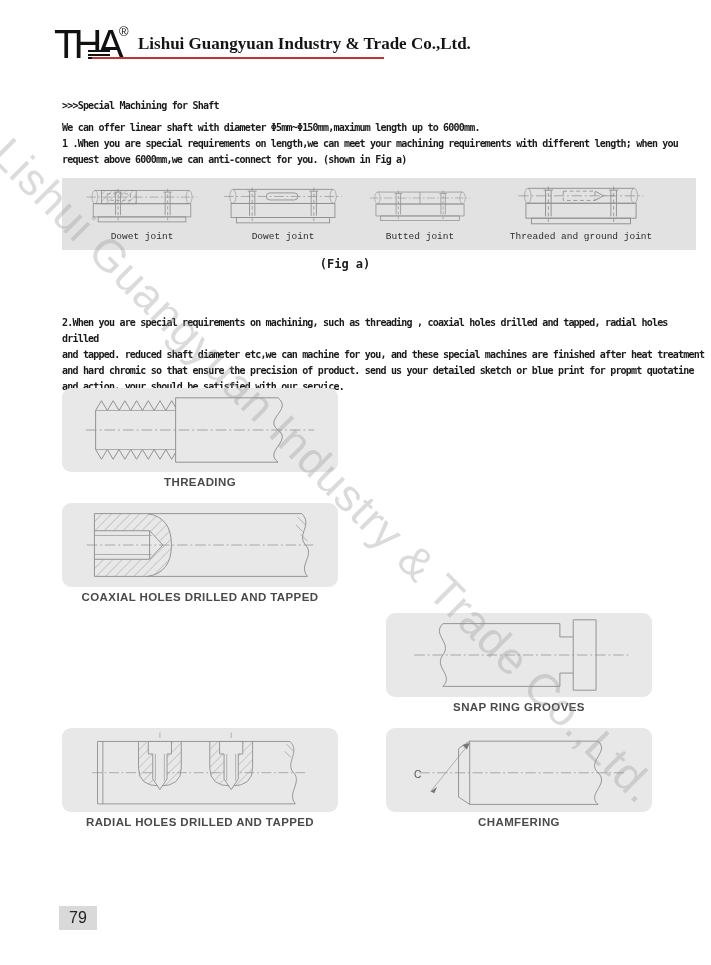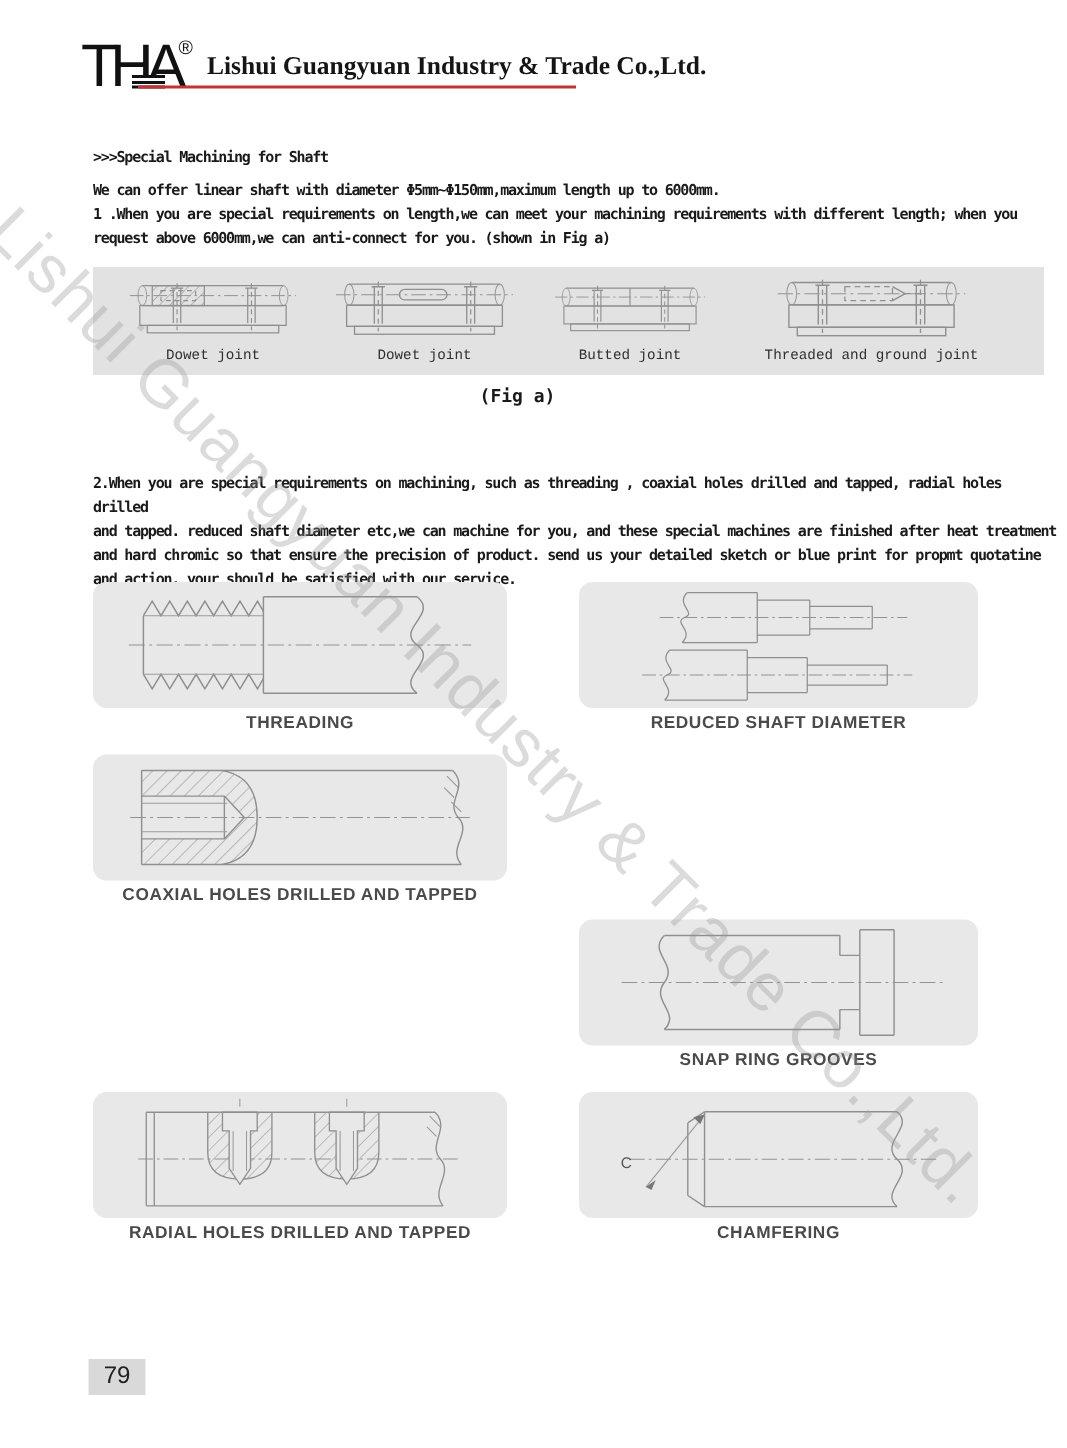--- a/index.html
+++ b/index.html
@@ -164,33 +164,20 @@
         <path class="ln" d="M18,61 L24,71 L30,61 L36,71 L42,61 L48,71 L54,61 L60,71 L66,61 L72,71 L78,61 L84,71 L90,61 L96,71 L100,64"></path>
         <path class="lnthin" d="M18,21 H100 M18,61 H100"></path>
         <path class="ln" d="M18,21 V61"></path>
         <path class="ln" d="M100,8 V74 M100,8 H205 M100,74 H205"></path>
         <path class="ln" d="M205,8 C220,20 190,30 205,41 C220,52 190,63 205,74"></path>
       </svg>
     </div>
     <div class="cap">THREADING</div>
   </div>
 
-  <div class="cell" style="left:386px;top:388px;width:266px">
-    <div class="box">
-      <svg width="250" height="80" viewBox="0 0 250 96">
-        <path class="cl" d="M30,26 H228"></path>
-        <path class="ln" d="M52,6 C42,16 60,22 50,26 C40,30 58,36 48,46"></path>
-        <path class="ln" d="M52,6 H108 M48,46 H108 M108,6 V46 M108,12 H150 M108,40 H150 M150,12 V40 M150,17 H200 M150,35 H200 M200,17 V35"></path>
-        <path class="cl" d="M16,72 H232"></path>
-        <path class="ln" d="M38,52 C28,62 46,68 36,72 C26,76 44,82 34,92"></path>
-        <path class="ln" d="M38,52 H100 M34,92 H100 M100,52 V92 M100,58 H148 M100,86 H148 M148,58 V86 M148,64 H212 M148,80 H212 M212,64 V80"></path>
-      </svg>
-    </div>
-    <div class="cap">REDUCED SHAFT DIAMETER</div>
-  </div>
 
   <div class="cell" style="left:62px;top:503px;width:276px">
     <div class="box">
       <svg width="250" height="78" viewBox="0 0 250 82">
         <defs>
             <pattern id="hA" width="7" height="7" patternUnits="userSpaceOnUse" patternTransform="rotate(45)">
           <line x1="0" y1="0" x2="0" y2="7" stroke="#a3a3a3" stroke-width="1"></line>
             </pattern>
           </defs>
         <path d="M14,8 H70 Q95,12 95,41 Q95,70 70,74 H14 Z M14,26 H72 L86,41 L72,56 H14 Z" fill="url(#hA)" fill-rule="evenodd" stroke="none"></path>

